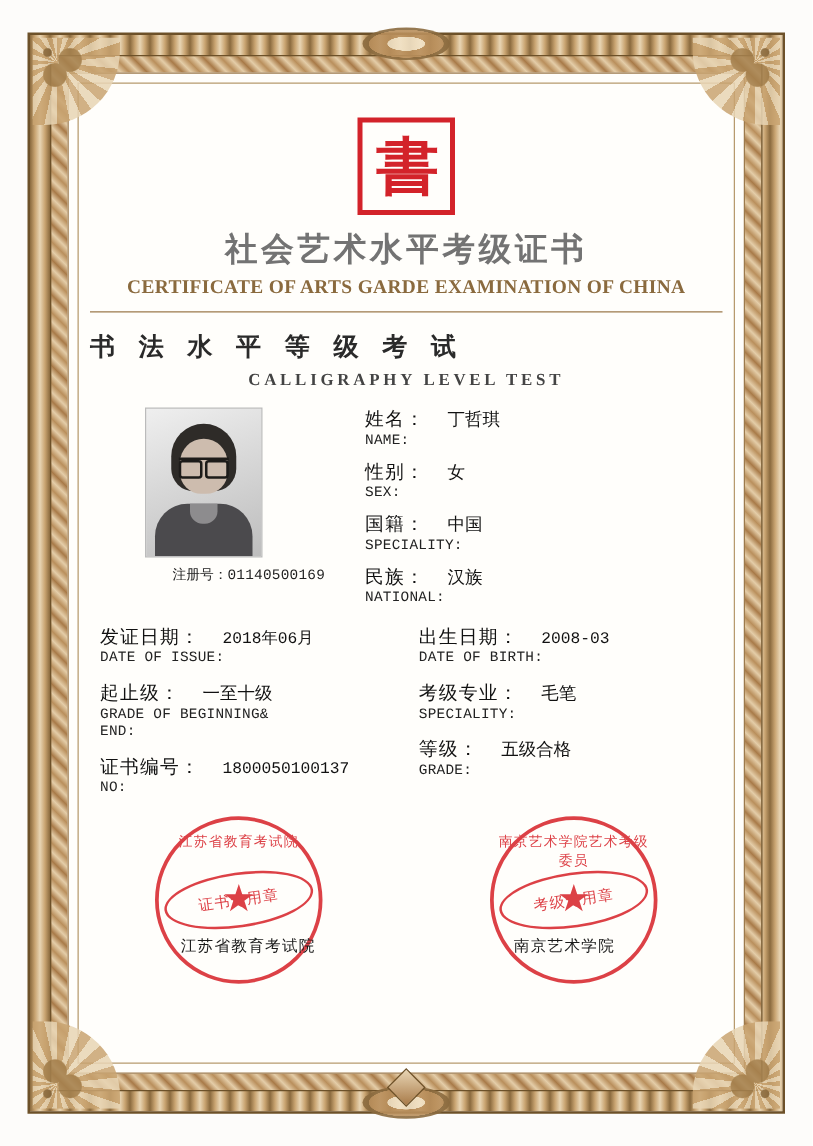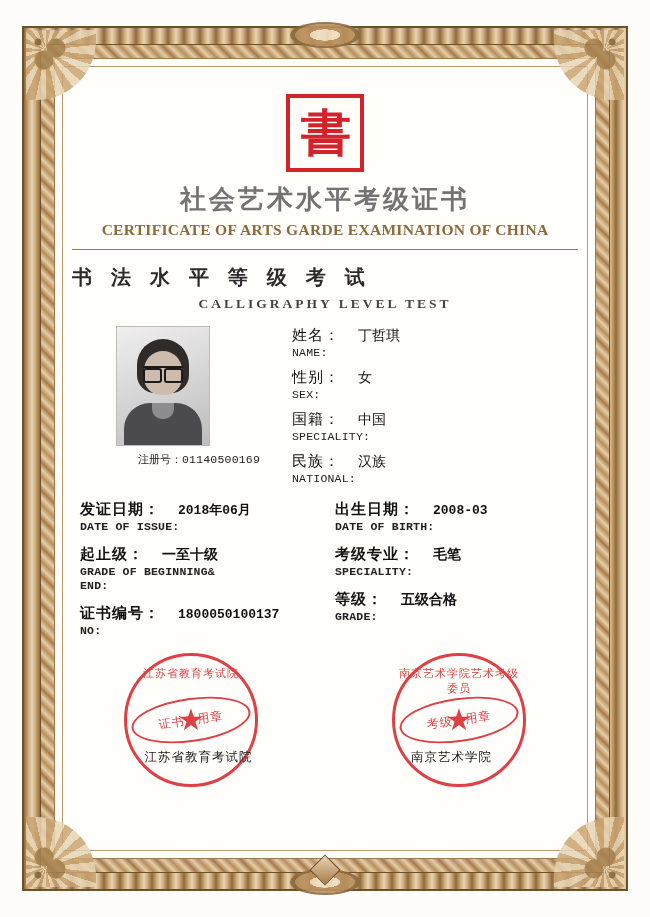--- a/index.html
+++ b/index.html
@@ -291,21 +291,21 @@
   .lower-grid {
     display: flex;
     margin-top: 6px;
   }
   .lower-col {
     width: 50%;
     box-sizing: border-box;
   }
   .lower-col.left { padding-left: 8px; }
   .lower-col.right { padding-left: 10px; }
-  .lower-col .field { margin-bottom: 12px; font-weight: bold; }
+  .lower-col .field { margin-bottom: 12px; }
 
   
   .stamps {
     position: relative;
     height: 150px;
     margin-top: 4px;
   }
   .stamp {
     position: absolute;
     width: 128px;

